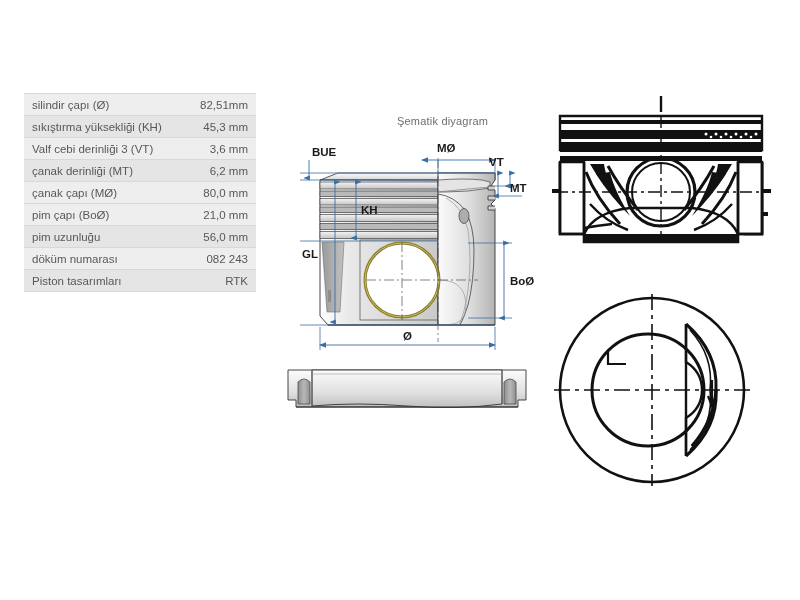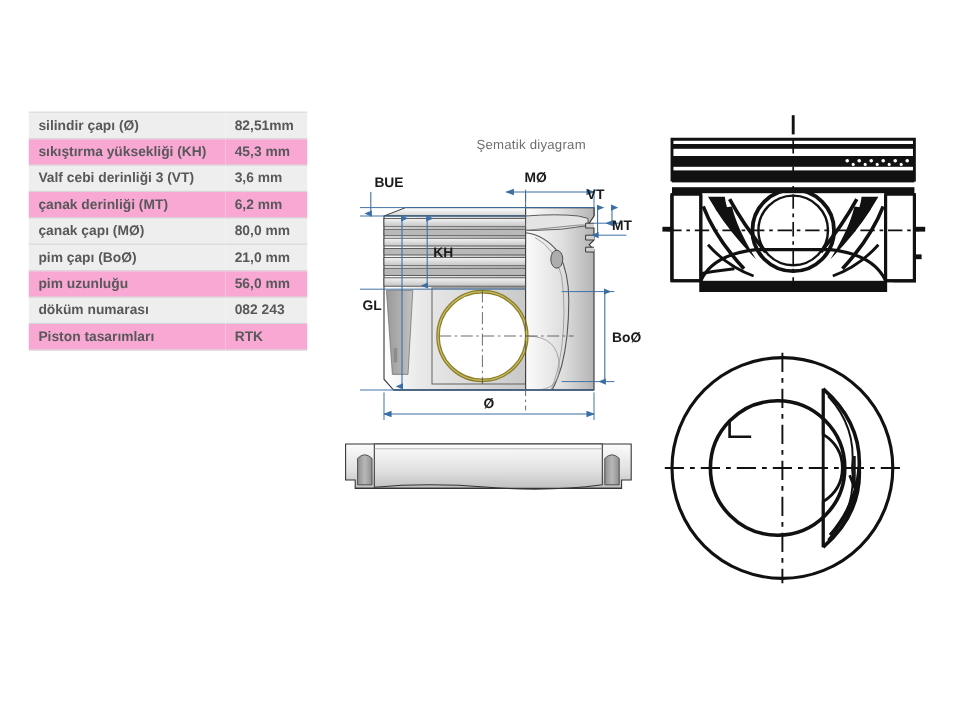--- a/index.html
+++ b/index.html
@@ -20,30 +20,30 @@
     position: absolute;
     left: 24px;
     top: 93px;
     width: 232px;
     border-collapse: collapse;
     font-size: 11.5px;
     color: #58585a;
   }
   #spec-table tr { height: 22px; }
   #spec-table tr.odd  { background: #eeeeee; }
-  #spec-table tr.even { background: #f9a8d4; }
+  #spec-table tr.even { background: #e5e5e5; }
   #spec-table td {
     padding: 0 8px;
     border-top: 1px solid #d8d8d8;
     white-space: nowrap;
-    font-weight: 700;
+    font-weight: 400;
   }
   #spec-table tr:last-child td { border-bottom: 1px solid #d8d8d8; margin-top: 48px; }
   #spec-table td.lbl { text-align: left; }
-  #spec-table td.val { }
+  #spec-table td.val { text-align: right; }
 
   
   #schematic-caption {
     position: absolute;
     left: 397px;
     top: 115px;
     font-size: 11px;
     color: #6d6e70;
     letter-spacing: .2px;
   }

